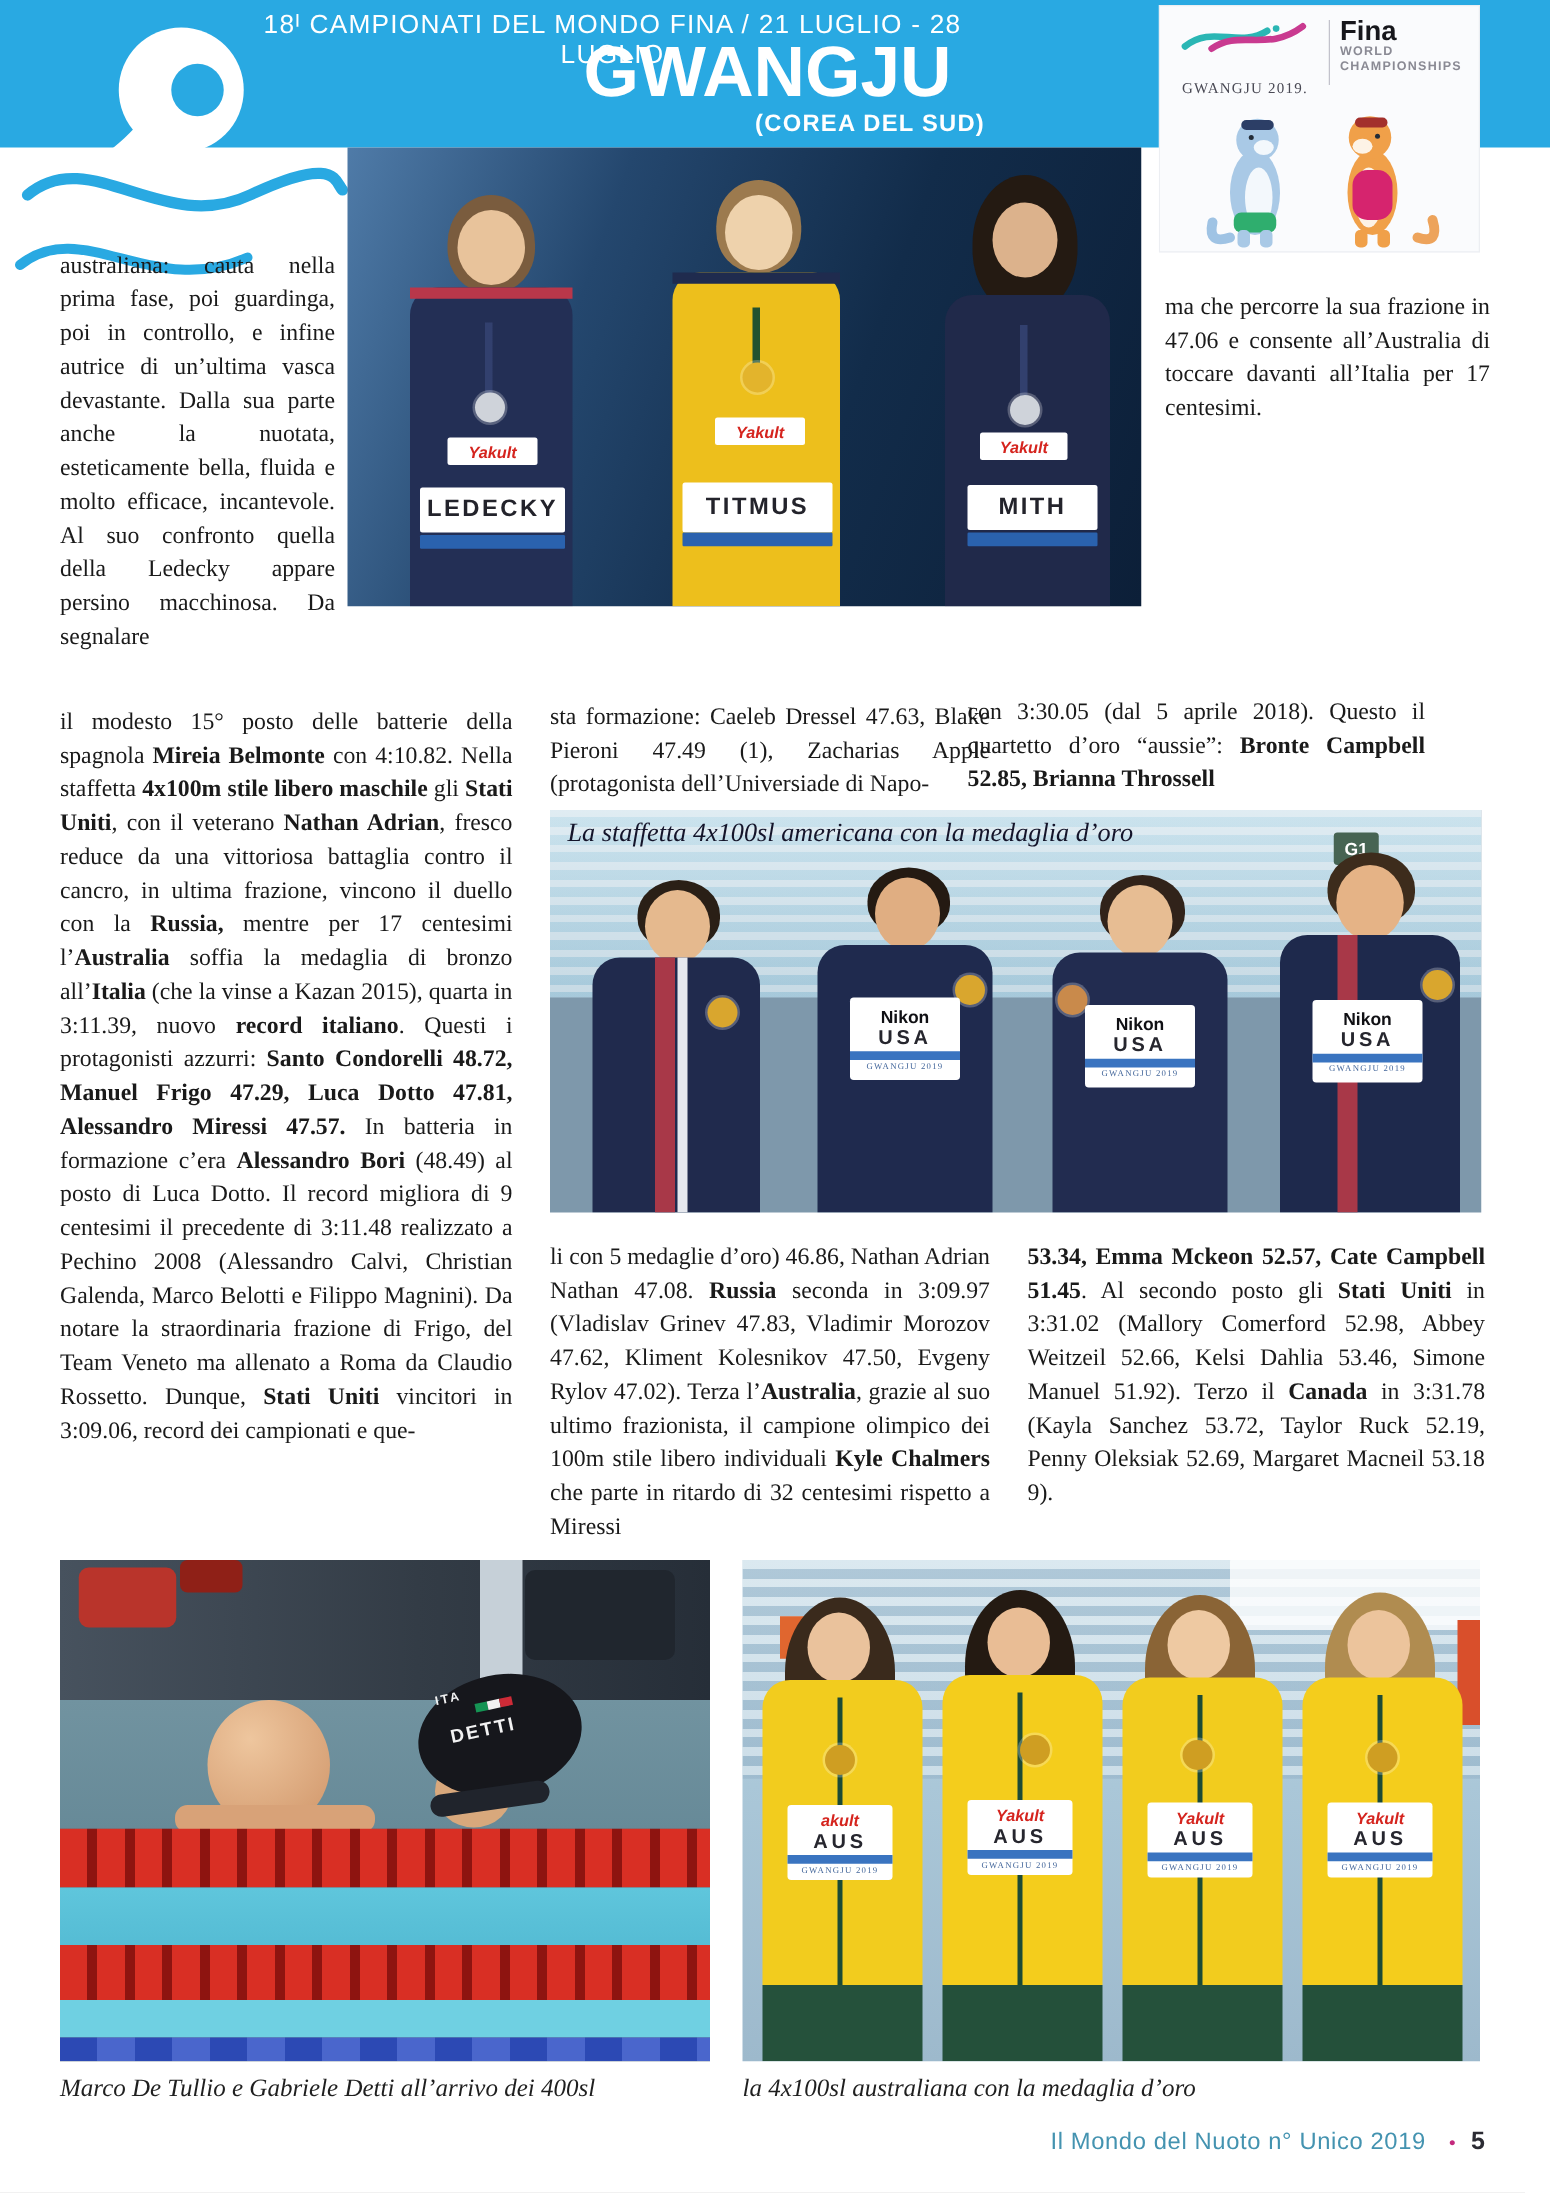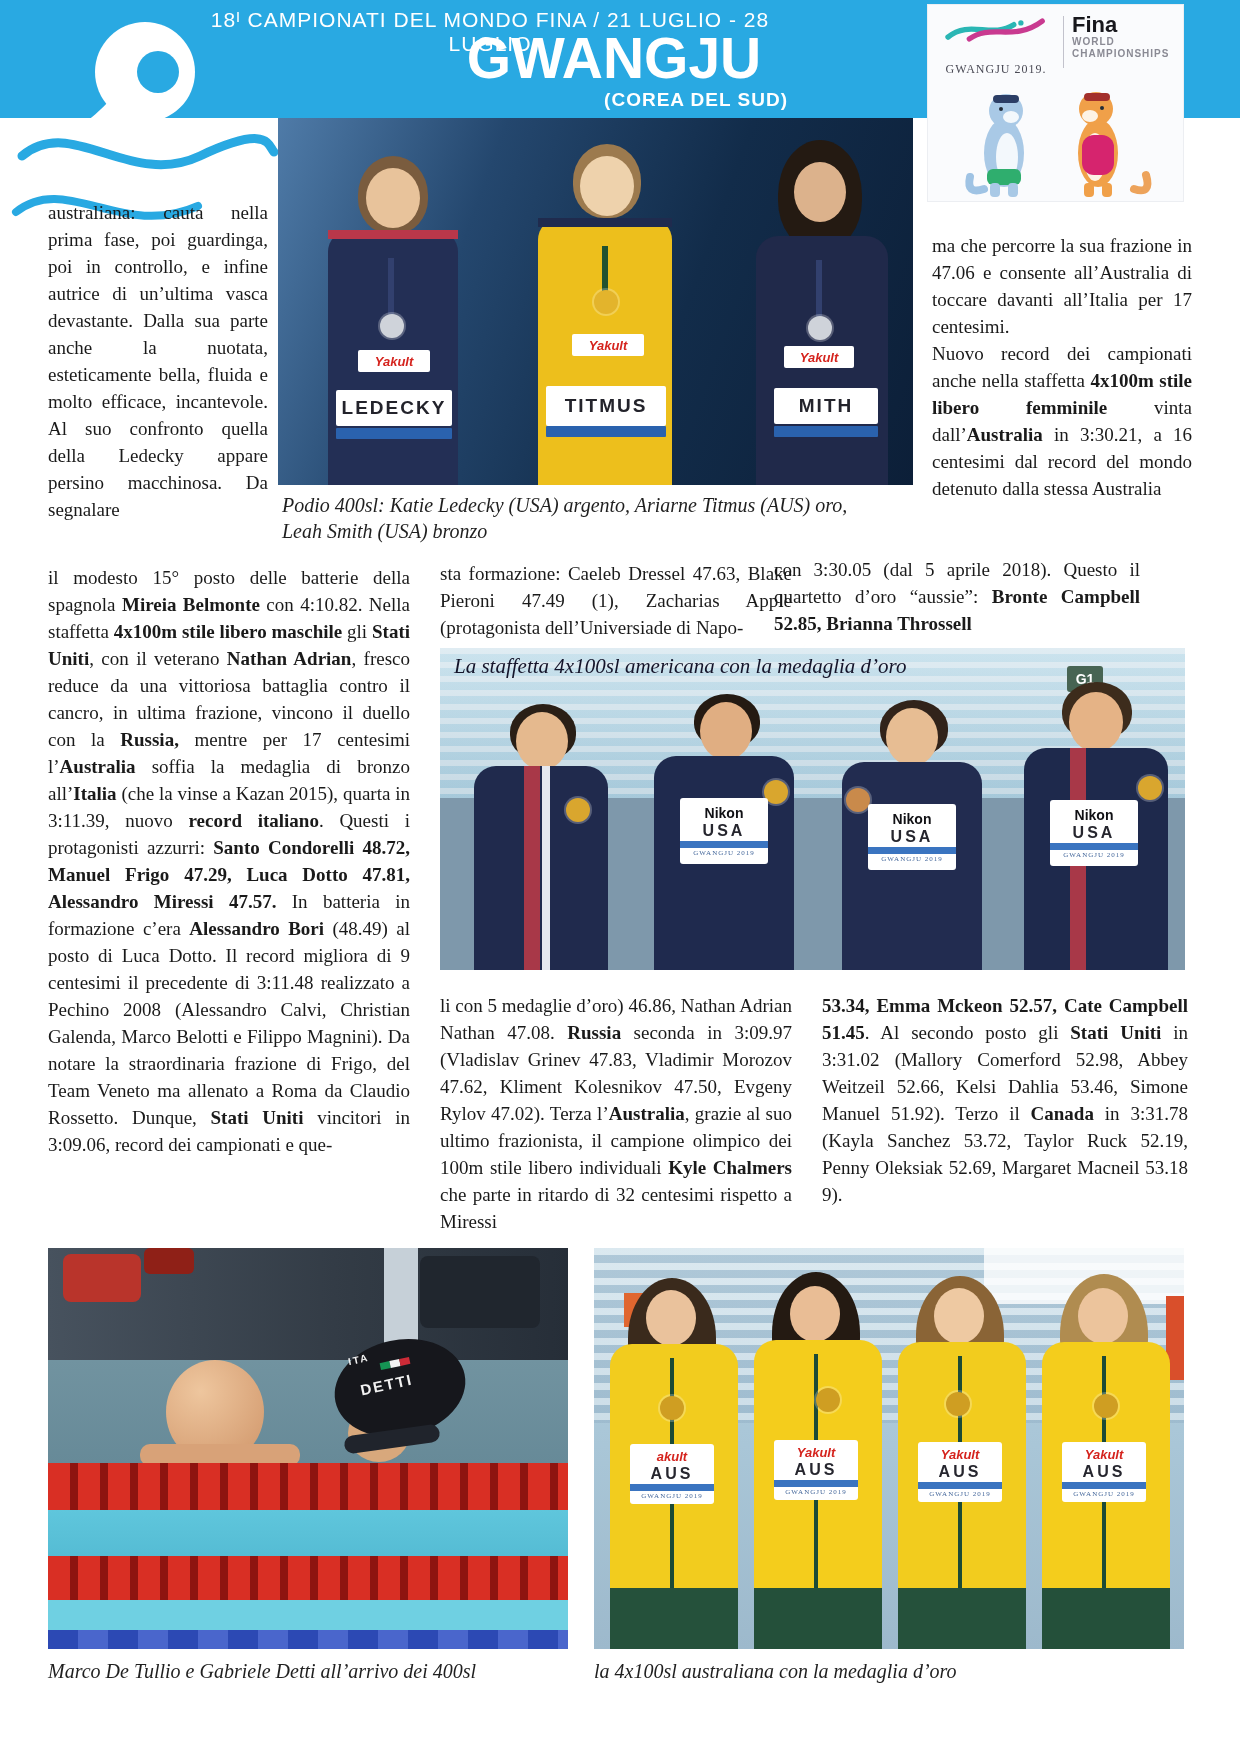--- a/index.html
+++ b/index.html
@@ -200,27 +200,25 @@
       <div class="plate" style="left:46px;top:228px;width:70px;height:22px;">
         <span class="yak">Yakult</span>
       </div>
       <div class="plate name" style="left:36px;top:270px;width:104px;height:36px;">
         <span>MITH</span>
       </div>
       <div class="pblue" style="left:36px;top:308px;width:104px;height:11px;"></div>
     </div>
   </div>
 
-  <div class="abs caption cap1">Podio 400sl: Katie Ledecky (USA) argento, Ariarne Titmus (AUS) oro, Leah Smith (USA) bronzo</div>
 
   <div class="abs body-text left-narrow"><span>australiana: cauta nella prima fase, poi guardinga, poi in controllo, e infine autrice di un’ultima vasca devastante. Dalla sua parte anche la nuotata, esteticamente bella, fluida e molto efficace, incantevole. Al suo confronto quella della Ledecky appare persino macchinosa. Da segnalare</span></div>
 
   <div class="abs body-text right-narrow">
     <p><span>ma che percorre la sua frazione in 47.06 e consente all’Australia di toccare davanti all’Italia per 17 centesimi.</span></p>
-    <p><span>Nuovo record dei campionati anche nella staffetta </span><span class="b">4x100m stile libero femminile</span><span> vinta dall’</span><span class="b">Australia</span><span> in 3:30.21, a 16 centesimi dal record del mondo detenuto dalla stessa Australia</span></p>
   </div>
 
   <div class="abs body-text right-wide"><span>con 3:30.05 (dal 5 aprile 2018). Questo il quartetto d’oro “aussie”: </span><span class="b">Bronte Campbell 52.85, Brianna Throssell</span></div>
   <div class="abs body-text mid-top"><span>sta formazione: Caeleb Dressel 47.63, Blake Pieroni 47.49 (1), Zacharias Apple (protagonista dell’Universiade di Napo-</span></div>
 
   <div class="abs photo p2">
     <div class="p2crowd"></div>
     <div class="g1 sans">G1</div>
     <div class="fig" style="left:18px;width:165px;">
       <div class="hair" style="left:52px;top:56px;width:66px;height:56px;background:#2a1f16;"></div>
@@ -359,14 +357,19 @@
         <span class="bibstrip"></span>
         <span class="venue">GWANGJU 2019</span>
       </div>
       <div class="abs" style="left:8px;top:340px;width:128px;height:61px;background:#24503a;"></div>
     </div>
   </div>
 
   <div class="abs caption cap3">Marco De Tullio e Gabriele Detti all’arrivo dei 400sl</div>
   <div class="abs caption cap4">la 4x100sl australiana con la medaglia d’oro</div>
 
+  <div class="abs footer">
+    <span class="f-j">Il Mondo del Nuoto n° Unico 2019</span>
+    <span class="f-dot">•</span>
+    <span class="f-p">5</span>
+  </div>
 
 </div>
 
 </body></html>

